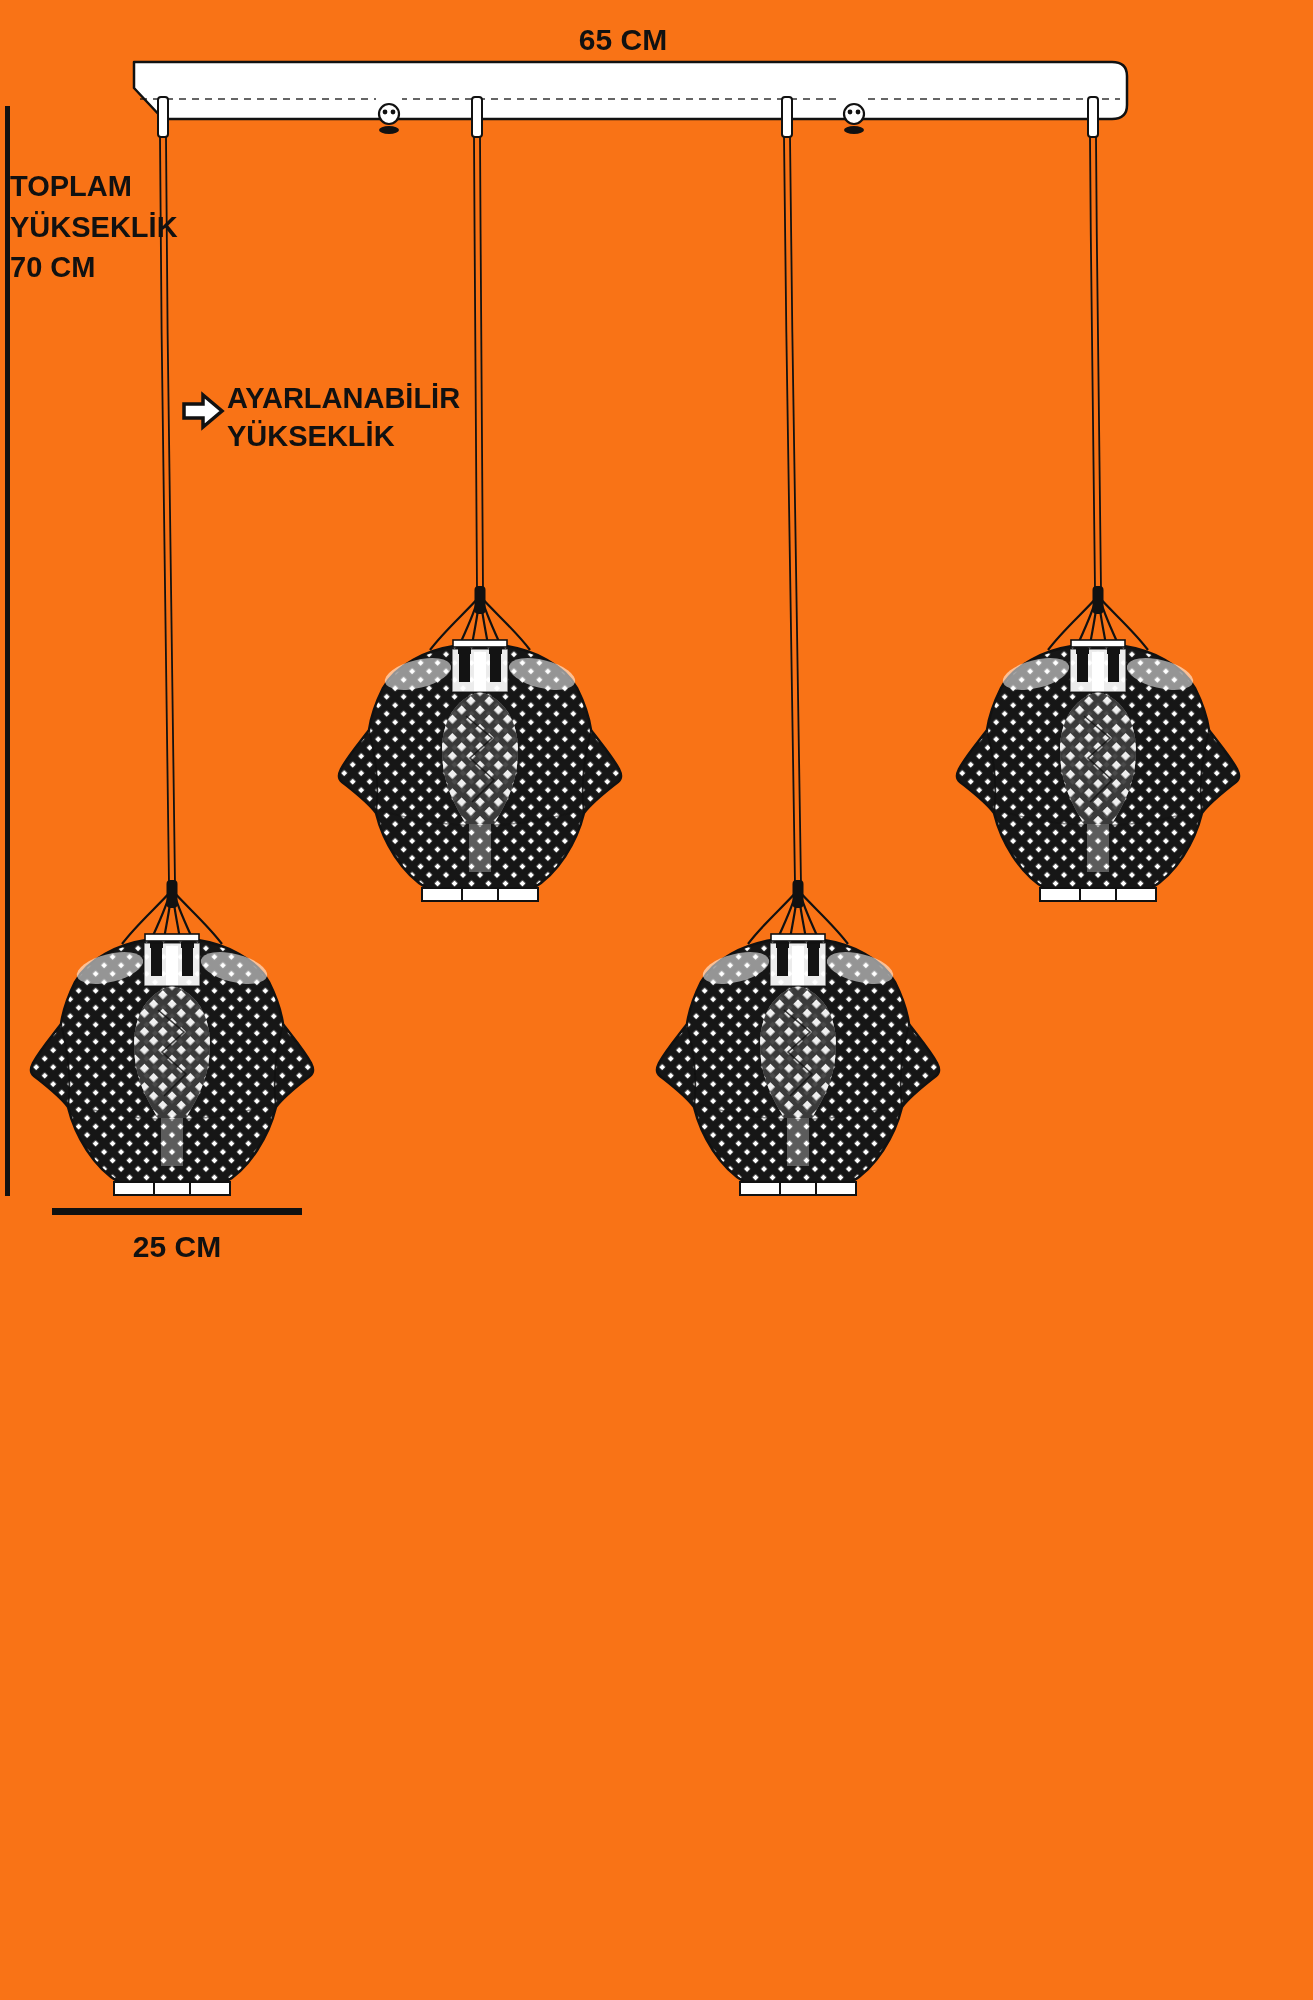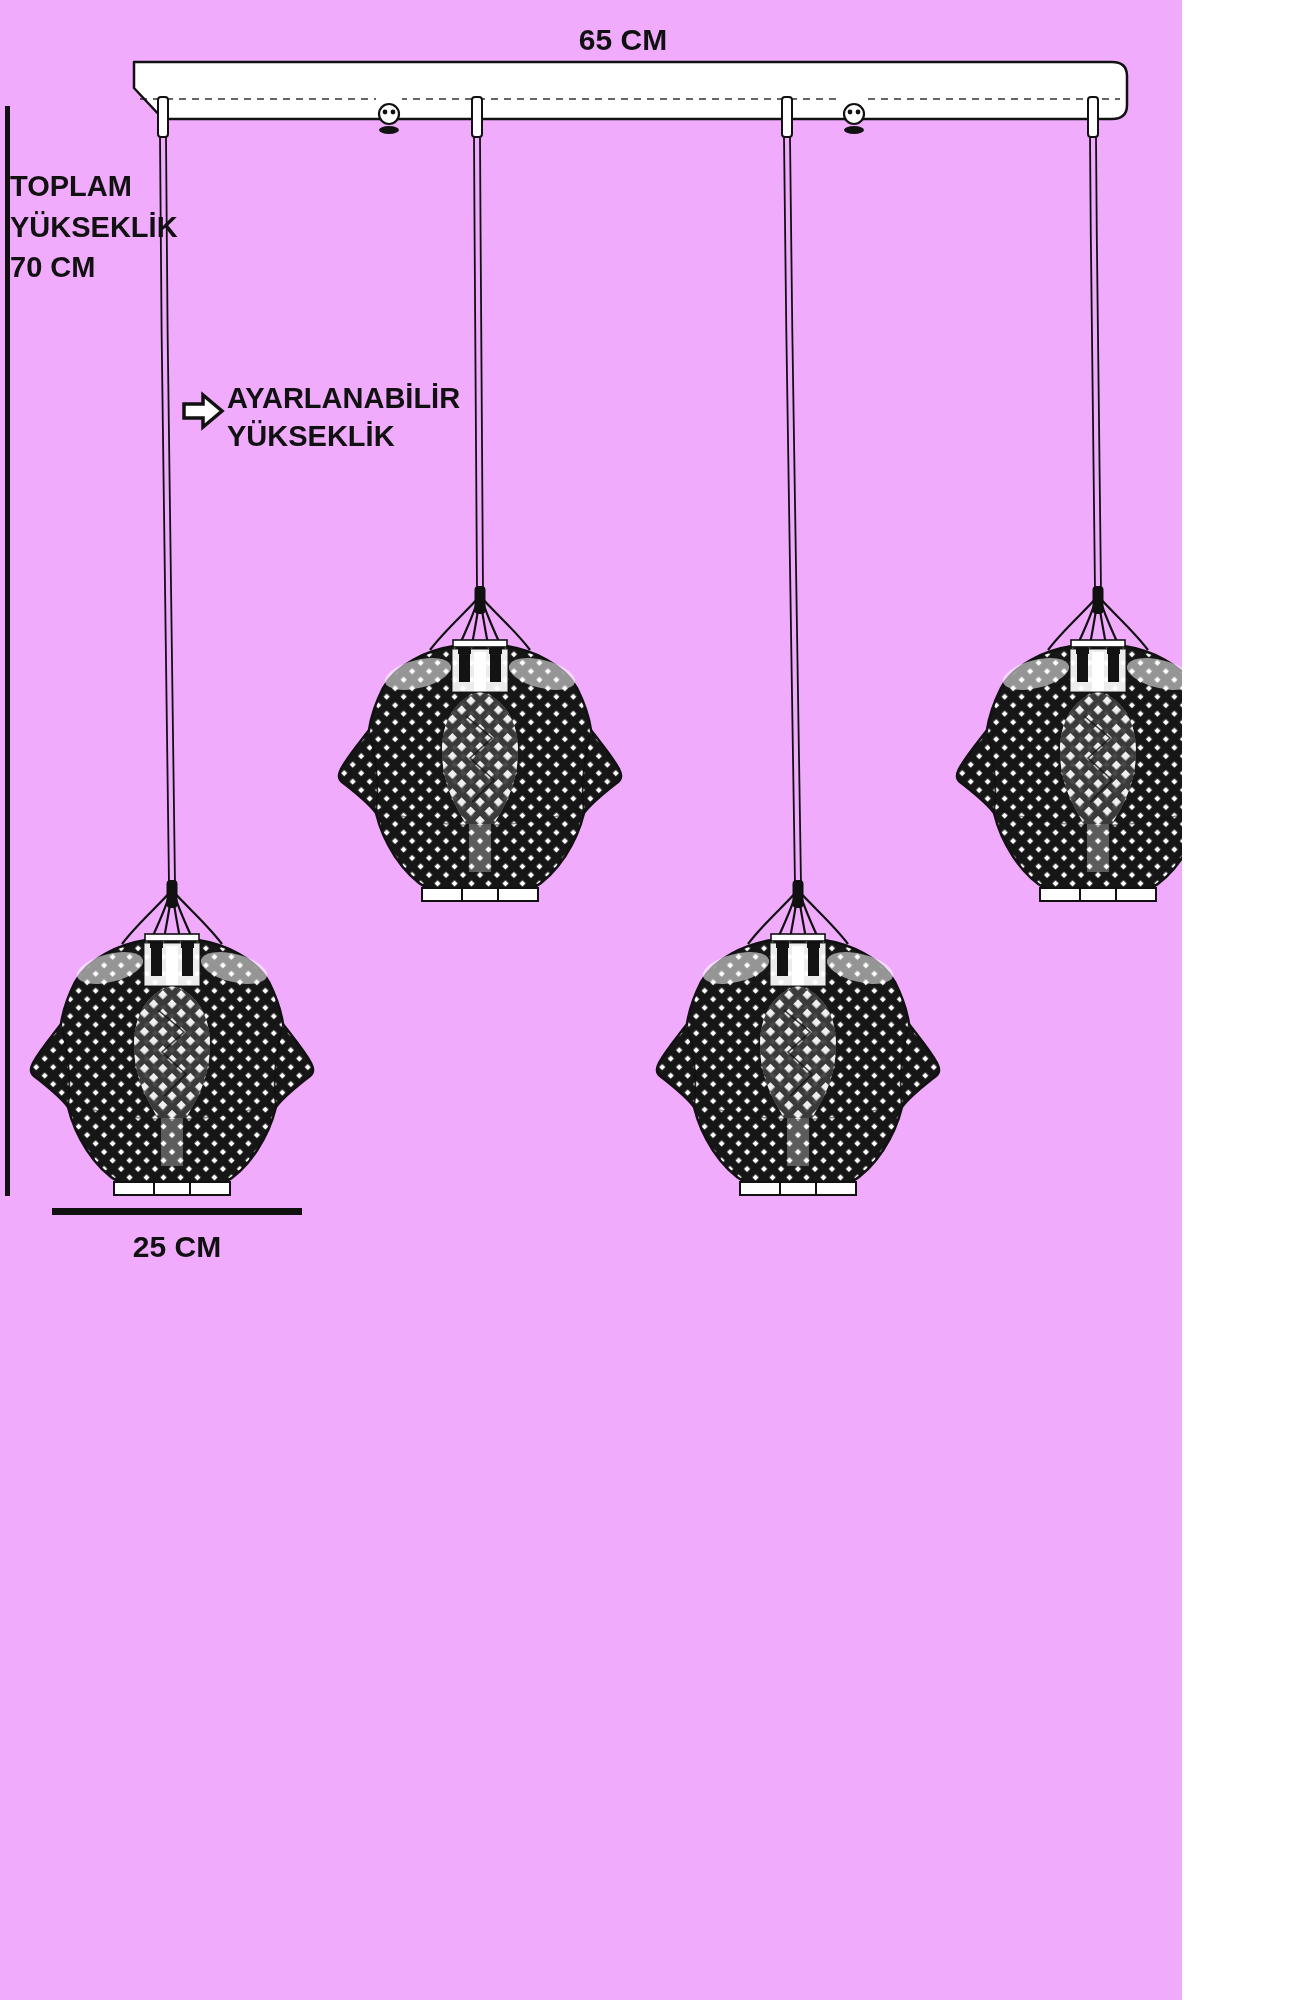--- a/index.html
+++ b/index.html
@@ -1,19 +1,19 @@
 <!DOCTYPE html>
 <html><head>
 <meta charset="utf-8">
 <style>
   html,body{margin:0;padding:0;background:#ffffff;}
   .stage{
     position:relative;
-    width:1182px;height:2000px;
-    background:#f0abfc;
+    width:1313px;height:2000px;
+    background:#f97316;
     font-family:"Liberation Sans", sans-serif;
     overflow:hidden;
   }
   svg{display:block;}
   text{
     font-family:"Liberation Sans", sans-serif;
     font-weight:bold;
     fill:#111111;
   }
 </style>

